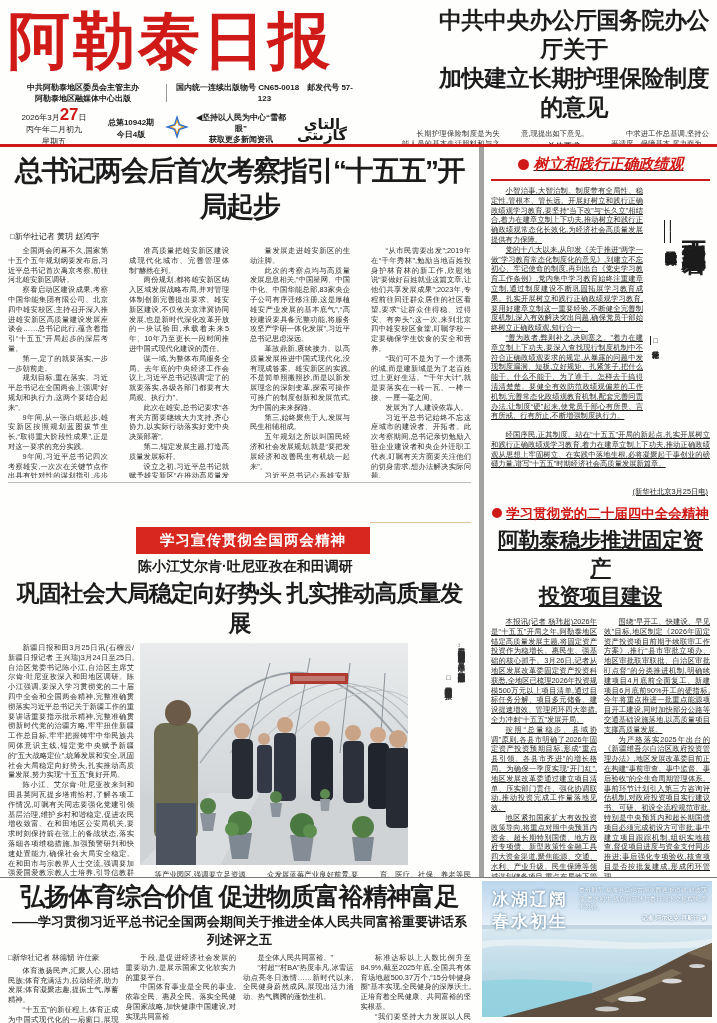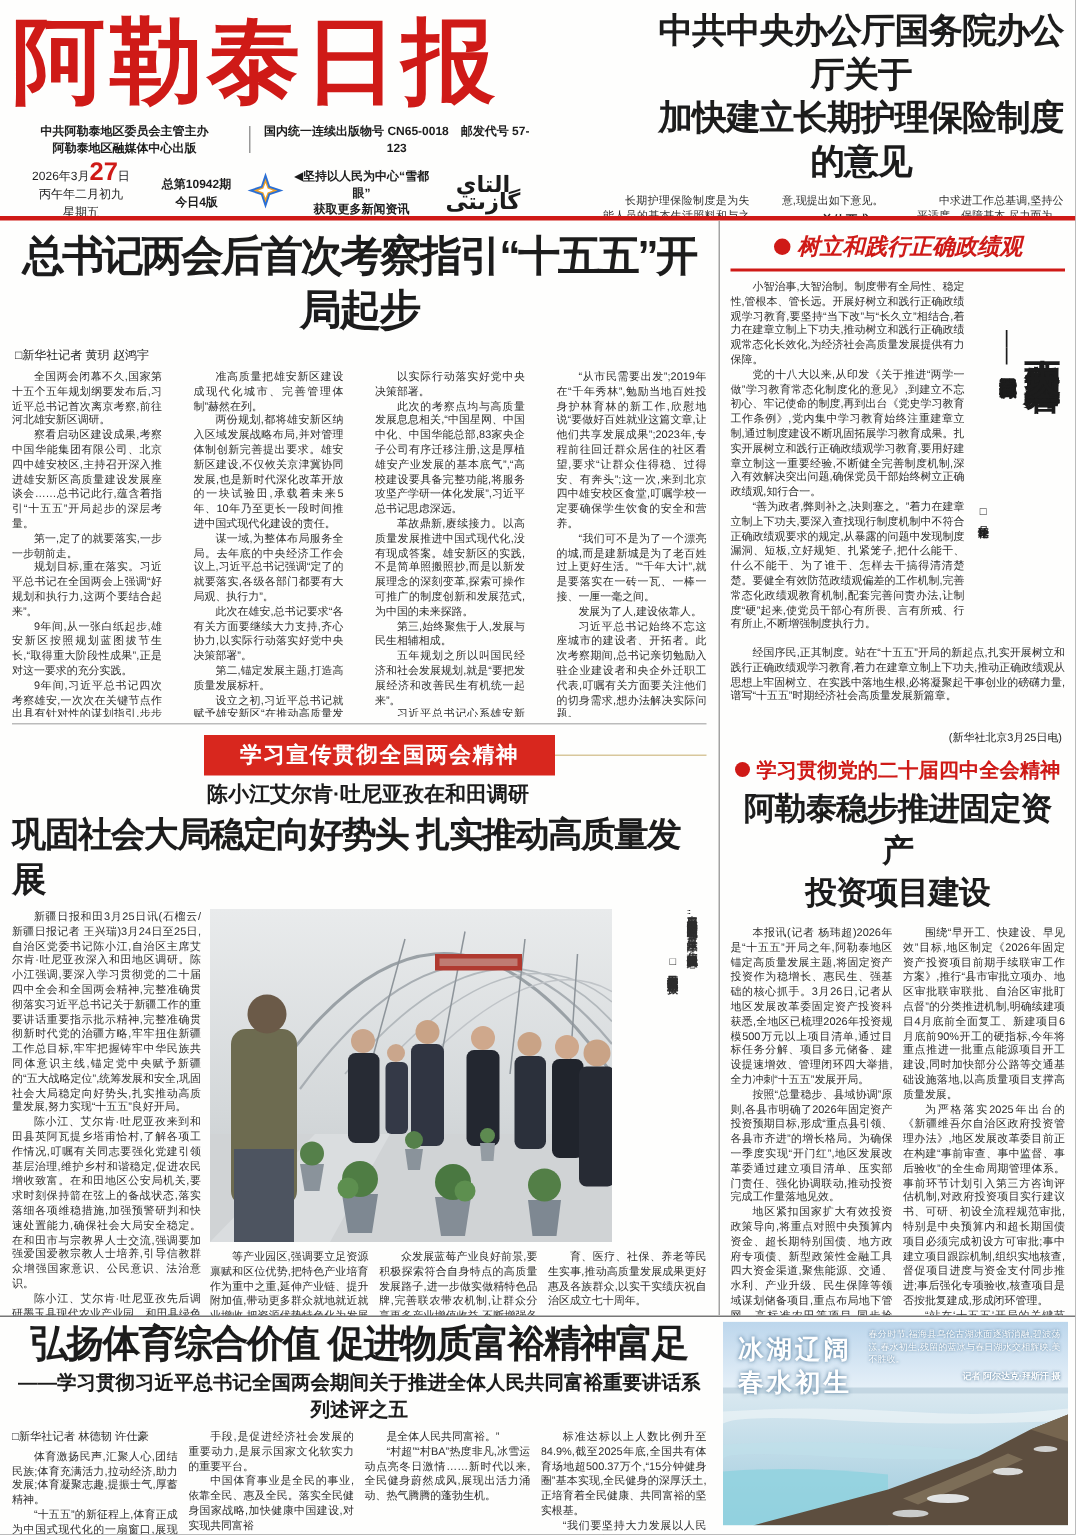--- a/index.html
+++ b/index.html
@@ -27,32 +27,32 @@
   .top-headline{font-size:23px;font-weight:900;line-height:29px;text-align:center;letter-spacing:-0.5px;margin-left:37px;}
   .top-cols{display:flex;gap:7px;margin-top:7px;height:64px;overflow:hidden;}
   .top-cols>div{flex:1;overflow:hidden;}
   .tiny{font-size:7.3px;line-height:9.8px;text-align:justify;color:#2e2e2e;}
   .para{margin:0;text-indent:2em;}
   .mini-subhead{font-weight:900;text-align:center;font-size:8.2px;margin:3px 0;}
   .red-rule{height:3px;background:#cf1a17;}
   
   .mid-section{display:flex;height:730px;overflow:hidden;}
   .col-left{width:479px;box-sizing:border-box;padding:4px 8px 0 8px;}
-  .col-right{flex:1;box-sizing:border-box;border-left:1px solid #a3a3a3;padding:4px 7px 0 7px;overflow:hidden;}
+  .col-right{flex:1;box-sizing:border-box;border-left:5px solid #a3a3a3;padding:4px 7px 0 7px;overflow:hidden;text-decoration:underline;}
   .main-headline{font-size:28px;font-weight:900;text-align:center;letter-spacing:-1.5px;line-height:36px;margin:2px 0 6px;}
   .byline{font-size:8px;margin:0 0 4px 2px;color:#222;}
   .main-cols{display:flex;gap:21px;height:232px;overflow:hidden;border-bottom:1px solid #bbb;padding-bottom:4px;}
   .main-cols>div{flex:1;overflow:hidden;}
   
   .banner-row{display:flex;align-items:center;margin:7px 0 3px;}
-  .red-banner{background:#d8271e;color:#fff;font-size:14.5px;font-weight:800;letter-spacing:1px;padding:4px 24px;}
+  .red-banner{background:#d8271e;color:#fff;font-size:14.5px;font-weight:800;letter-spacing:1px;padding:4px 24px;margin-top:37px;}
   .banner-row .spacer{width:128px;}
   .banner-line{flex:1;height:1px;background:#d8c79c;}
   .kicker{font-size:14px;font-weight:900;margin:4px 0 1px 130px;}
-  .hetian-headline{font-size:23px;font-weight:900;letter-spacing:-1px;text-align:left;line-height:30px;margin:2px 0 5px;}
+  .hetian-headline{font-size:23px;font-weight:900;letter-spacing:-1px;text-align:center;line-height:30px;margin:2px 0 5px;}
   .hetian-body{display:flex;gap:6px;}
   .hetian-leftcol{width:126px;overflow:hidden;height:322px;}
   .hetian-right{flex:1;}
   .photo-row{display:flex;gap:4px;}
   .gh-photo{width:268px;height:222px;background:#d7dadc;position:relative;overflow:hidden;}
   .v-caption{width:56px;height:222px;writing-mode:vertical-rl;font-size:7.3px;line-height:13px;overflow:hidden;color:#2e2e2e;}
   .v-credit{font-size:7.3px;margin-top:30px;font-weight:700;}
   .hetian-cols{display:flex;gap:7px;margin-top:5px;height:90px;overflow:hidden;}
   .hetian-cols>div{flex:1;overflow:hidden;}
   
@@ -175,21 +175,21 @@
           </div>
         <div>
             <p class="para">准高质量把雄安新区建设成现代化城市、完善管理体制”赫然在列。</p>
             <p class="para">两份规划,都将雄安新区纳入区域发展战略布局,并对管理体制创新完善提出要求。雄安新区建设,不仅攸关京津冀协同发展,也是新时代深化改革开放的一块试验田,承载着未来5年、10年乃至更长一段时间推进中国式现代化建设的责任。</p>
             <p class="para">谋一域,为整体布局服务全局。去年底的中央经济工作会议上,习近平总书记强调“定了的就要落实,各级各部门都要有大局观、执行力”。</p>
             <p class="para">此次在雄安,总书记要求“各有关方面要继续大力支持,齐心协力,以实际行动落实好党中央决策部署”。</p>
             <p class="para">第二,锚定发展主题,打造高质量发展标杆。</p>
             <p class="para">设立之初,习近平总书记就赋予雄安新区“在推动高质量发展方面成为全国一个样板”的使命。这一次,总书记对雄安提出新期望:“努力建设新时代创新高地和推动高质量发展标杆。”</p>
           </div>
         <div>
-            <p class="para">以实际行动落实好党中央决策部署。</p>
+            <p class="para">量发展走进雄安新区的生动注脚。</p>
             <p class="para">此次的考察点均与高质量发展息息相关,“中国星网、中国中化、中国华能总部,83家央企子公司有序迁移注册,这是厚植雄安产业发展的基本底气”,“高校建设要具备完整功能,将服务攻坚产学研一体化发展”,习近平总书记思虑深远。</p>
             <p class="para">革故鼎新,赓续接力。以高质量发展推进中国式现代化,没有现成答案。雄安新区的实践,不是简单照搬照抄,而是以新发展理念的深刻变革,探索可操作可推广的制度创新和发展范式,为中国的未来探路。</p>
             <p class="para">第三,始终聚焦于人,发展与民生相辅相成。</p>
             <p class="para">五年规划之所以叫国民经济和社会发展规划,就是“要把发展经济和改善民生有机统一起来”。</p>
             <p class="para">习近平总书记心系雄安新区发展建设,也牵挂这片热土上的人民。</p>
           </div>
         <div>
             <p class="para">“从市民需要出发”;2019年在“千年秀林”,勉励当地百姓投身护林育林的新工作,欣慰地说“要做好百姓就业这篇文章,让他们共享发展成果”;2023年,专程前往回迁群众居住的社区看望,要求“让群众住得稳、过得安、有奔头”;这一次,来到北京四中雄安校区食堂,叮嘱学校一定要确保学生饮食的安全和营养。</p>
             <p class="para">“我们可不是为了一个漂亮的城,而是建新城是为了老百姓过上更好生活。”“千年大计”,就是要落实在一砖一瓦、一棒一接、一厘一毫之间。</p>
             <p class="para">发展为了人,建设依靠人。</p>

